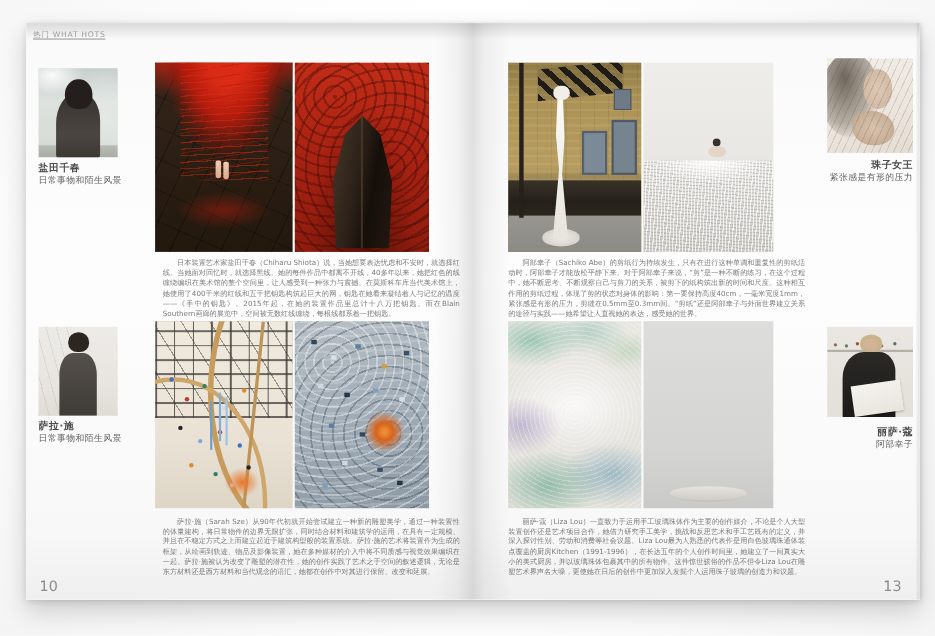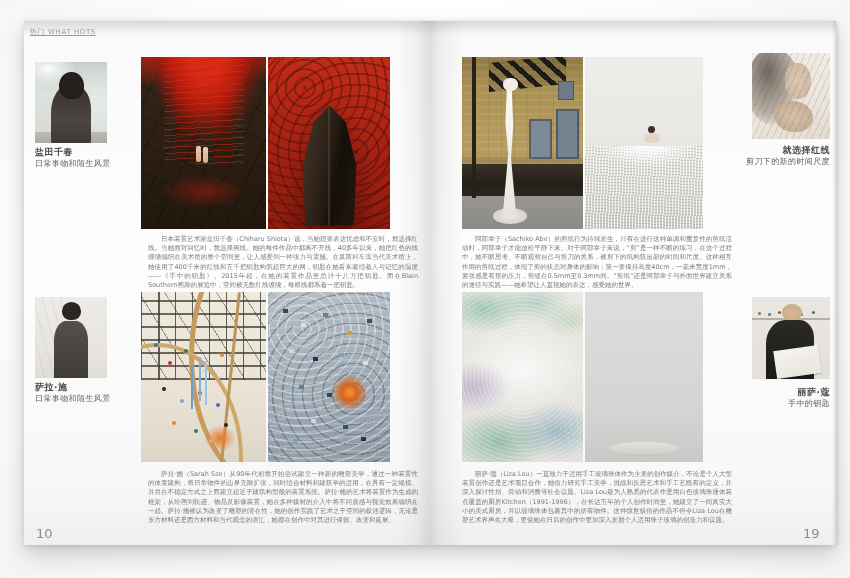--- a/index.html
+++ b/index.html
@@ -235,41 +235,41 @@
     <div class="sea"></div>
     <div class="body"></div>
     <div class="head"></div>
   </div>
   <div class="portrait pt-abe" style="left:728px;top:32px;width:78px;height:86px;">
     <div class="hair"></div>
     <div class="face"></div>
     <div class="hands"></div>
     <div class="strands"></div>
   </div>
-  <div class="label ralign" style="right:6px;top:123px;">就选择红线</div>
-  <div class="sub ralign" style="right:6px;top:135px;">剪刀下的新的时间尺度</div>
+  <div class="label ralign" style="right:6px;top:123px;">珠子女王</div>
+  <div class="sub ralign" style="right:6px;top:135px;">紧张感是有形的压力</div>
   <div class="para" style="left:438px;top:214px;width:270px;">阿部幸子（Sachiko Abe）的剪纸行为持续发生，只有在进行这种单调和重复性的剪纸活动时，阿部幸子才能放松平静下来。对于阿部幸子来说，“剪”是一种不断的练习，在这个过程中，她不断思考、不断观察自己与剪刀的关系，被剪下的纸构筑出新的时间和尺度。这种相互作用的剪纸过程，体现了剪的状态对身体的影响：第一要保持高度40cm，一毫米宽度1mm，紧张感是有形的压力，剪缝在0.5mm至0.3mm间。“剪纸”还是阿部幸子与外面世界建立关系的途径与实践——她希望让人直视她的表达，感受她的世界。</div>
 
   <div class="art art-watercolor" style="left:438px;top:271px;width:121px;height:170px;">
     <div class="grain"></div>
   </div>
   <div class="art art-tower" style="left:561px;top:271px;width:118px;height:170px;">
     <div class="shadow"></div>
     <div class="base"></div>
     <div class="stack"></div>
   </div>
   <div class="portrait pt-lou" style="left:728px;top:276px;width:78px;height:82px;">
     <div class="shelf"></div>
     <div class="dots"></div>
     <div class="jacket"></div>
     <div class="hair"></div>
     <div class="face"></div>
     <div class="paper"></div>
   </div>
   <div class="label ralign" style="right:6px;top:365px;">丽萨·蔻</div>
-  <div class="sub ralign" style="right:6px;top:377px;">手中的钥匙</div>
+  <div class="sub ralign" style="right:6px;top:377px;">阿部幸子</div>
   <div class="para" style="left:438px;top:449px;width:270px;">丽萨·蔻（Liza Lou）一直致力于运用手工玻璃珠体作为主要的创作媒介，不论是个人大型装置创作还是艺术项目合作，她借力研究手工美学，挑战和反思艺术和手工艺既有的定义，并深入探讨性别、劳动和消费等社会议题。Liza Lou最为人熟悉的代表作是用白色玻璃珠通体装点覆盖的厨房Kitchen（1991-1996），在长达五年的个人创作时间里，她建立了一间真实大小的美式厨房，并以玻璃珠体包裹其中的所有物件。这件惊世骇俗的作品不但令Liza Lou在雕塑艺术界声名大噪，更使她在日后的创作中更加深入发掘个人运用珠子玻璃的创造力和议题。</div>
 
   <div class="fold"></div>
   <div class="edge-right"></div>
   <div class="pageno pn-left">10</div>
-  <div class="pageno pn-right">19</div>
+  <div class="pageno pn-right">13</div>
 </div>
 
 </body></html>

